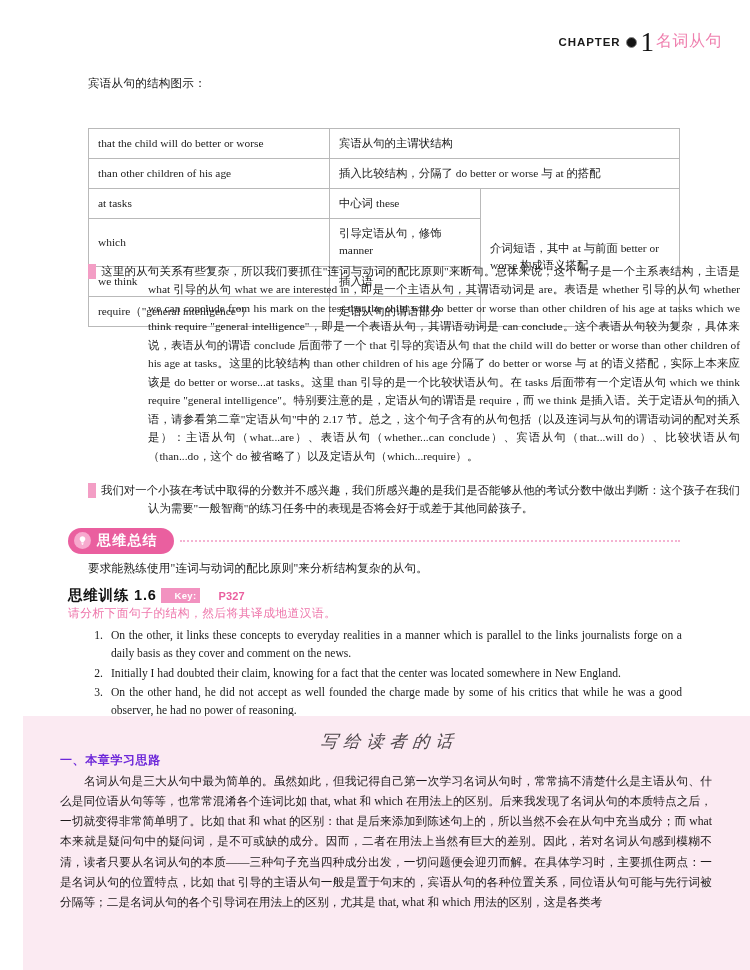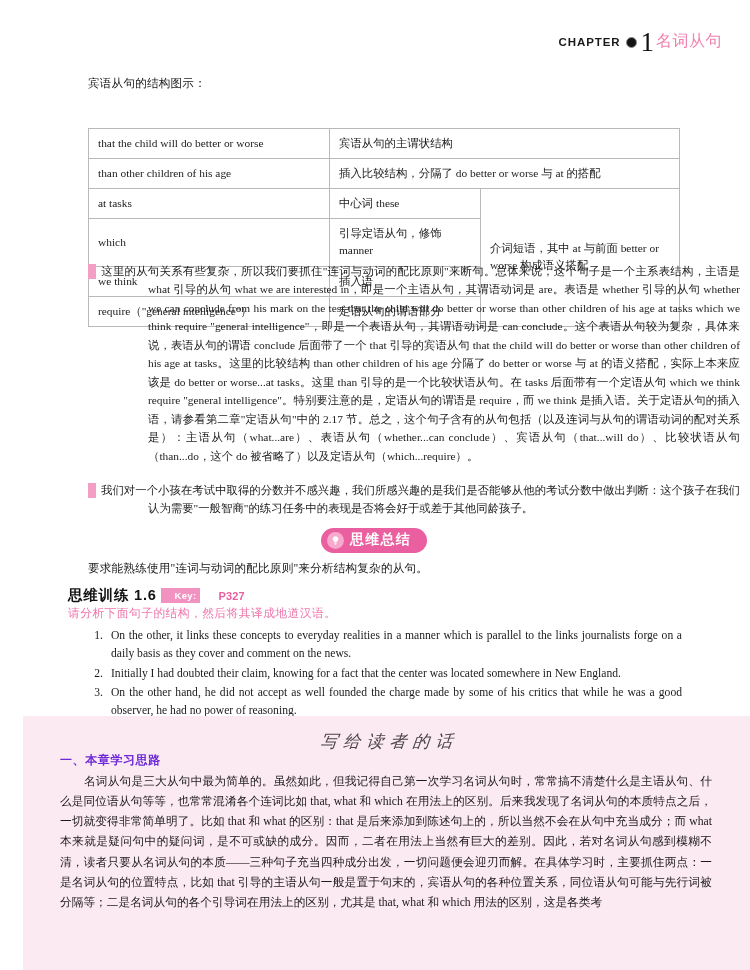--- a/index.html
+++ b/index.html
@@ -117,21 +117,20 @@
 
   
   .summary-banner {
     position: absolute;
     left: 68px;
     top: 528px;
     width: 612px;
     height: 26px;
     display: flex;
     align-items: center;
-    flex-direction: column;
   }
   .summary-pill {
     display: flex;
     align-items: center;
     gap: 6px;
     background: #ea5f9f;
     color: #fff;
     border-radius: 13px;
     padding: 3px 16px 4px 6px;
     height: 19px;

